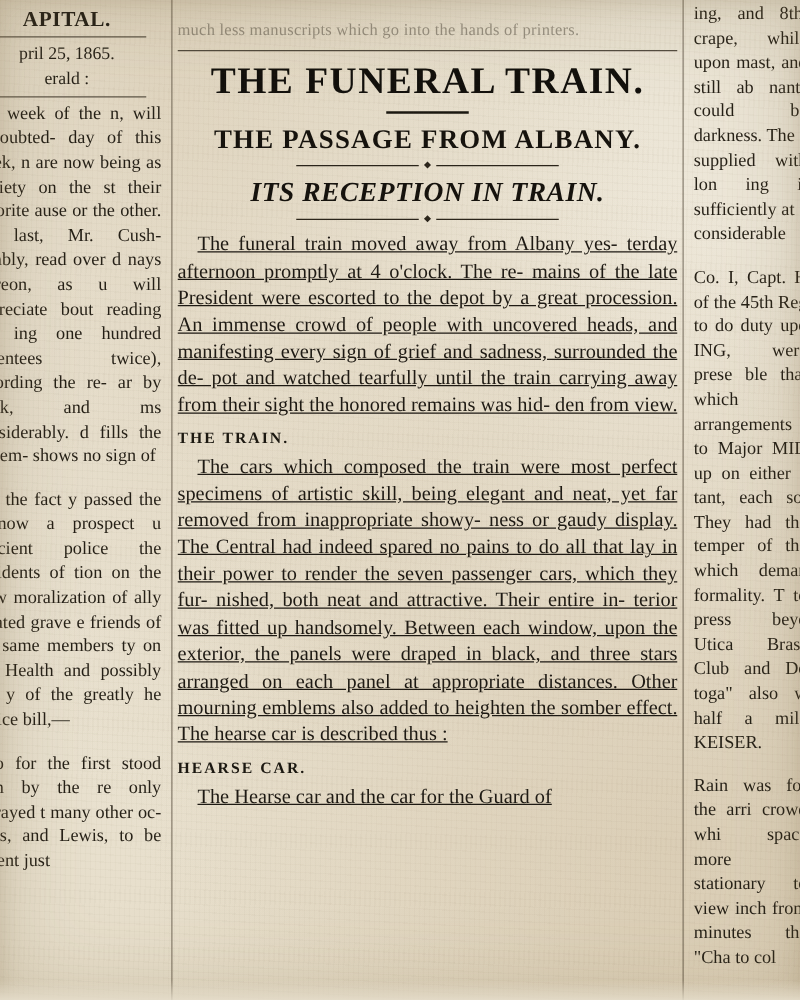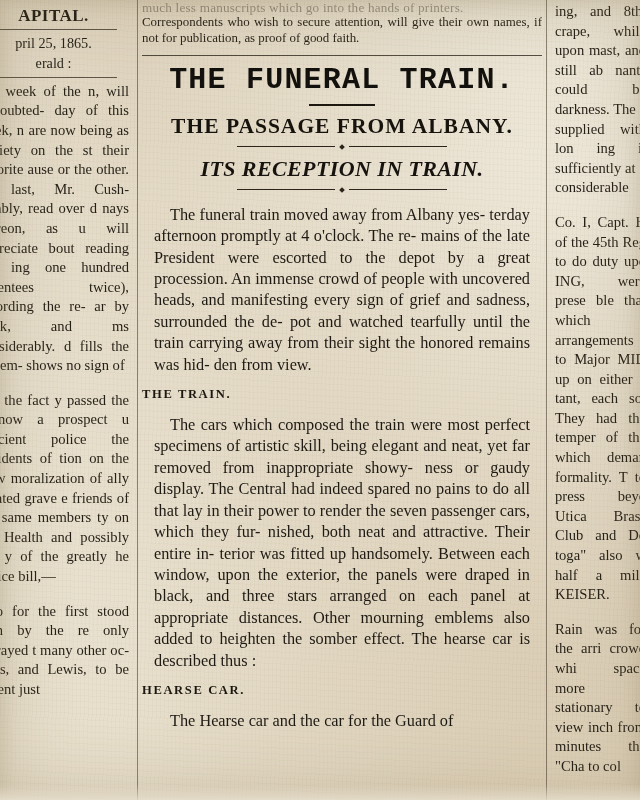--- a/index.html
+++ b/index.html
@@ -96,21 +96,21 @@
     border-top: 1px solid rgba(50,42,30,0.75);
     margin: 3px 12px 4px 12px;
   }
   .gap { height: 13px; }
 
   
   .topmatter {
     font-size: 13.2px;
     line-height: 15.4px;
     color: #2a241a;
-    padding-top: 0px;
+    padding-top: 16px;
   }
   .topmatter .faded {
     opacity: .42;
     letter-spacing: .2px;
   }
   .topmatter p { margin: 0; }
 
   .notice {
     font-size: 12.9px;
     line-height: 15.2px;
@@ -118,21 +118,21 @@
     text-align: justify;
   }
 
   .hr-thin {
     border: 0;
     border-top: 1px solid rgba(45,38,27,0.8);
     margin: 9px 0 7px 0;
   }
 
   h1.main-head {
-    font-family: Liberation Mono, monospace;
+    font-family: Liberation Serif, serif;
     font-weight: bold;
     font-size: 30px;
     letter-spacing: 1.2px;
     text-align: center;
     margin: 6px 0 2px 0;
     color: #12100c;
   }
   .dash {
     width: 66px;
     height: 2px;
@@ -173,21 +173,21 @@
     letter-spacing: .4px;
   }
 
   .body-text {
     font-size: 16.3px;
     line-height: 21.4px;
     text-align: justify;
     color: #1d1913;
     margin: 0;
   }
-  .body-text p { margin: 12px; text-indent: 16px; }
+  .body-text p { margin: 0; text-indent: 16px; text-decoration: underline; }
 
   h3.sec-head {
     font-family: "Liberation Serif", serif;
     font-weight: bold;
     font-size: 12.6px;
     letter-spacing: 1.6px;
     text-align: left;
     margin: 9px 0 4px 0;
     color: #1a1710;
   }
@@ -219,21 +219,20 @@
       <div class="gap"></div>
       <p>icle the fact y passed the s now a prospect u efficient police the accidents of tion on the New moralization of ally created grave e friends of the same members ty on the Health and possibly de- y of the greatly he Police bill,—</p>
       <div class="gap"></div>
       <p>who for the first stood firm by the re only betrayed t many other oc- ugus, and Lewis, to be absent just</p>
     </div>
   </div>
 
   <div class="col col-center">
     <div class="topmatter">
       <p class="faded">much less manuscripts which go into the hands of printers.</p>
-      <p class="notice">Correspondents who wish to secure attention, will give their own names, if not for publication, as proof of good faith.</p>
     </div>
 
     <hr class="hr-thin">
 
     <h1 class="main-head">THE FUNERAL TRAIN.</h1>
 
     <div class="dash"></div>
 
     <h2 class="sub-head">THE PASSAGE FROM ALBANY.</h2>
 

